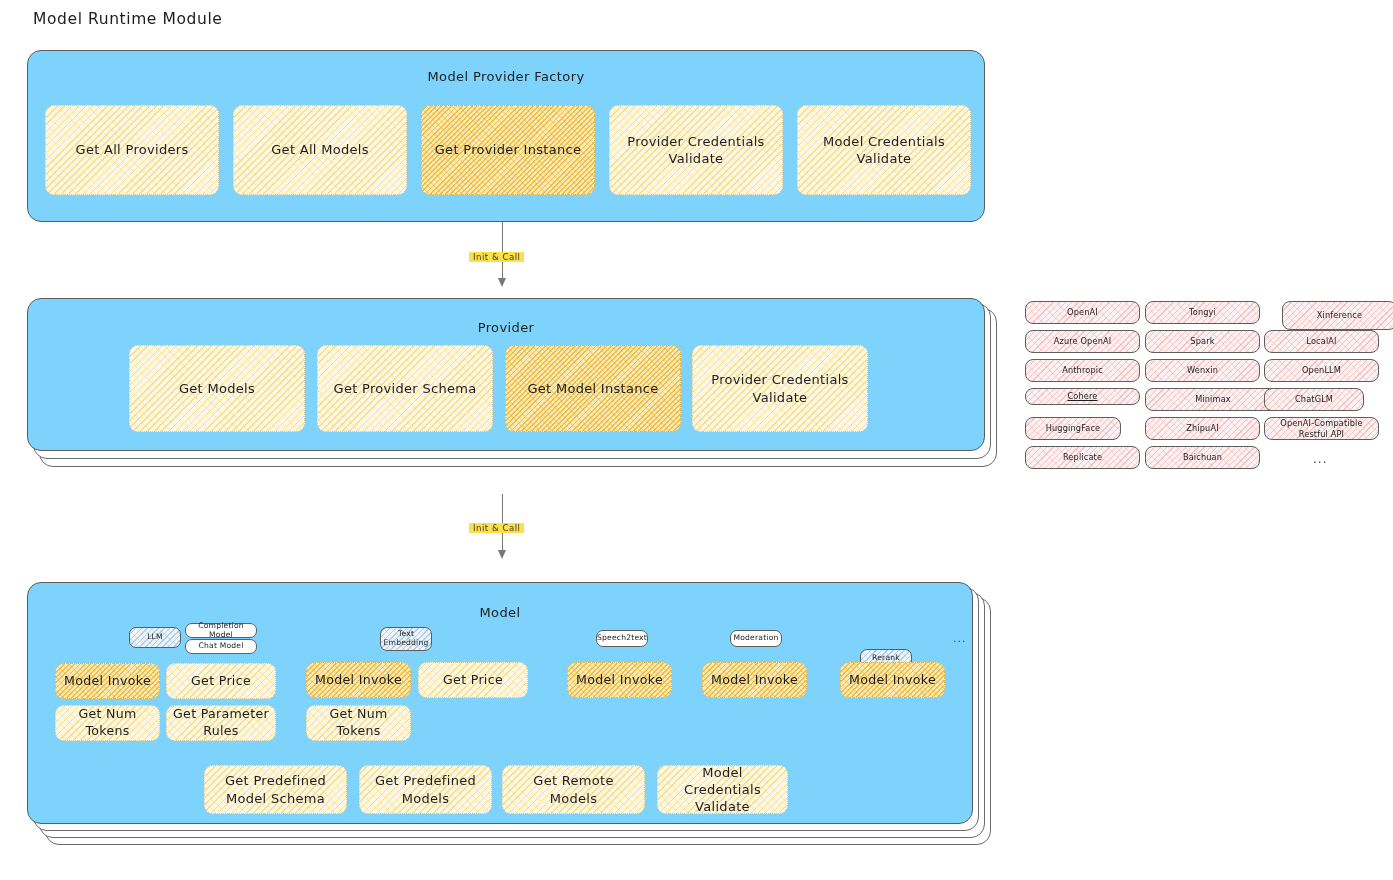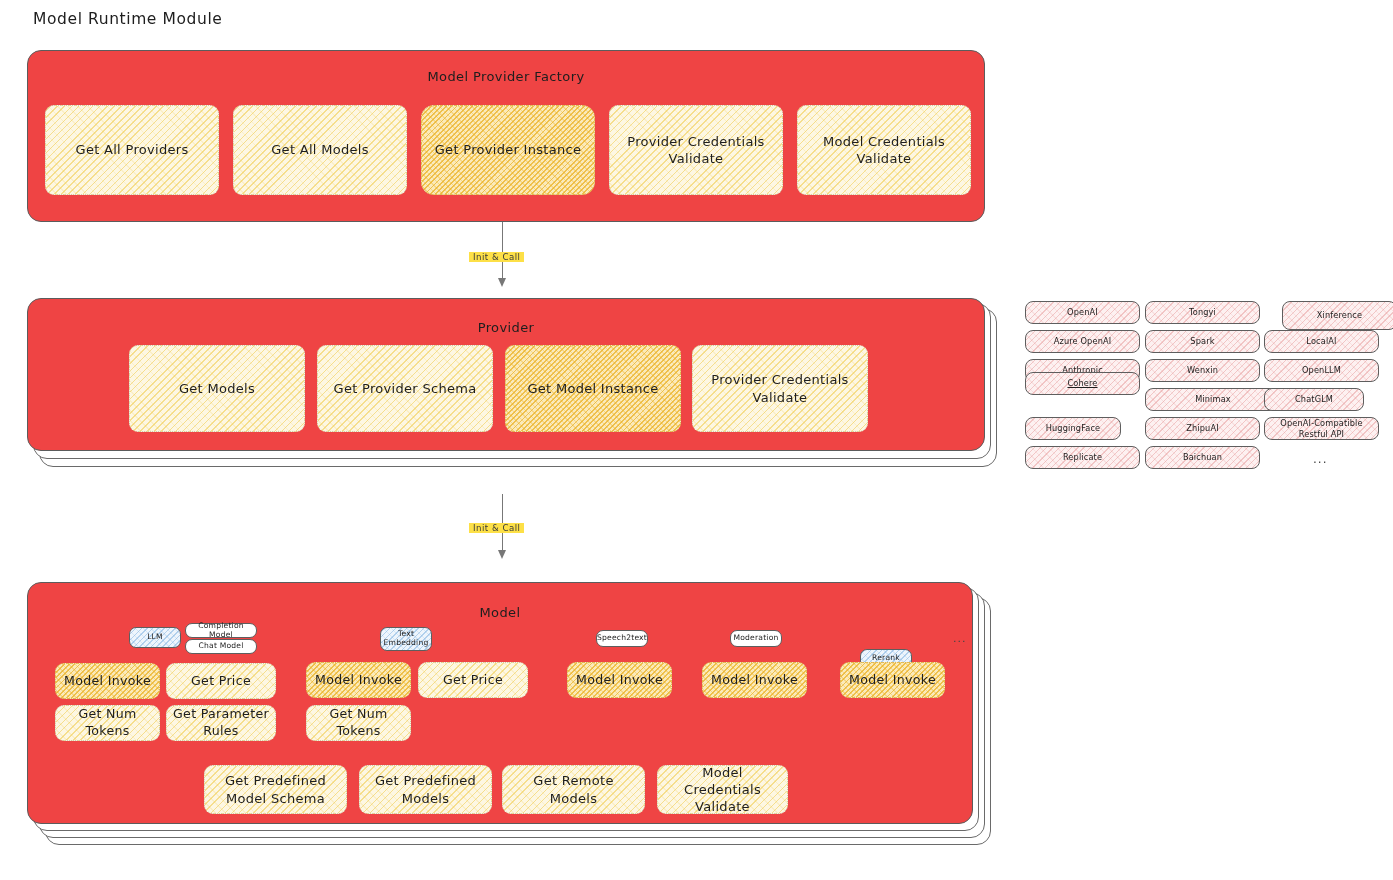--- a/index.html
+++ b/index.html
@@ -11,21 +11,21 @@
   .abs{position:absolute;}
 
   
   #page-title{
     left:33px;top:10px;font-size:15.5px;color:#1e1e1e;letter-spacing:.6px;
   }
 
   
   .container{
     position:absolute;
-    background:#ef4444;
+    background:#7dd3fc;
     border:1.15px solid #5c5c5c;
     border-radius:14px;
     box-sizing:border-box;
   }
   .container-title{
     position:absolute;left:0;right:0;text-align:center;
     font-size:13px;color:#1e1e1e;letter-spacing:.4px;
   }
   
   .sheet{
@@ -100,42 +100,42 @@
 </head>
 <body>
 
 <div class="abs" id="page-title">Model Runtime Module</div>
 
 <div class="container" style="left:27px;top:50px;width:958px;height:172px;">
   <div class="container-title" style="top:18px;">Model Provider Factory</div>
 </div>
 <div class="node fill-yellow lg" style="left:45px;top:105px;width:174px;height:90px;">Get All Providers</div>
 <div class="node fill-yellow lg" style="left:233px;top:105px;width:174px;height:90px;">Get All Models</div>
-<div class="node fill-orange lg" style="left:421px;top:105px;width:174px;height:90px;border-radius:13px;">Get Provider Instance</div>
+<div class="node fill-orange lg" style="left:421px;top:105px;width:174px;height:90px;">Get Provider Instance</div>
 <div class="node fill-yellow lg" style="left:609px;top:105px;width:174px;height:90px;">Provider Credentials Validate</div>
 <div class="node fill-yellow lg" style="left:797px;top:105px;width:174px;height:90px;">Model Credentials Validate</div>
 
 <div class="arrow-line" style="left:502px;top:222px;height:59px;"></div>
 <div class="arrow-head" style="left:498px;top:278px;"></div>
 <div class="arrow-label" style="left:469px;top:252px;">Init &amp; Call</div>
 
 <div class="sheet" style="left:39px;top:308px;width:958px;height:159px;"></div>
 <div class="sheet" style="left:33px;top:303px;width:958px;height:156px;"></div>
 <div class="container" style="left:27px;top:298px;width:958px;height:153px;">
   <div class="container-title" style="top:21px;">Provider</div>
 </div>
 <div class="node fill-yellow lg" style="left:129px;top:345px;width:176px;height:87px;">Get Models</div>
 <div class="node fill-yellow lg" style="left:317px;top:345px;width:176px;height:87px;">Get Provider Schema</div>
 <div class="node fill-orange lg" style="left:505px;top:345px;width:176px;height:87px;">Get Model Instance</div>
 <div class="node fill-yellow lg" style="left:692px;top:345px;width:176px;height:87px;">Provider Credentials Validate</div>
 
 <div class="node fill-pink" style="left:1025px;top:301px;width:115px;height:23px;">OpenAI</div>
 <div class="node fill-pink" style="left:1025px;top:330px;width:115px;height:23px;">Azure OpenAI</div>
 <div class="node fill-pink" style="left:1025px;top:359px;width:115px;height:23px;">Anthropic</div>
-<div class="node fill-pink" style="left:1025px;top:372px;width:115px;height:23px;text-decoration:underline;">Cohere</div>
+<div class="node fill-pink" style="left:1025px;top:388px;width:115px;height:17px;text-decoration:underline;">Cohere</div>
 <div class="node fill-pink" style="left:1025px;top:417px;width:96px;height:23px;">HuggingFace</div>
 <div class="node fill-pink" style="left:1025px;top:446px;width:115px;height:23px;">Replicate</div>
 
 <div class="node fill-pink" style="left:1145px;top:301px;width:115px;height:23px;">Tongyi</div>
 <div class="node fill-pink" style="left:1145px;top:330px;width:115px;height:23px;">Spark</div>
 <div class="node fill-pink" style="left:1145px;top:359px;width:115px;height:23px;">Wenxin</div>
 <div class="node fill-pink" style="left:1145px;top:388px;width:136px;height:23px;">Minimax</div>
 <div class="node fill-pink" style="left:1145px;top:417px;width:115px;height:23px;">ZhipuAI</div>
 <div class="node fill-pink" style="left:1145px;top:446px;width:115px;height:23px;">Baichuan</div>
 

